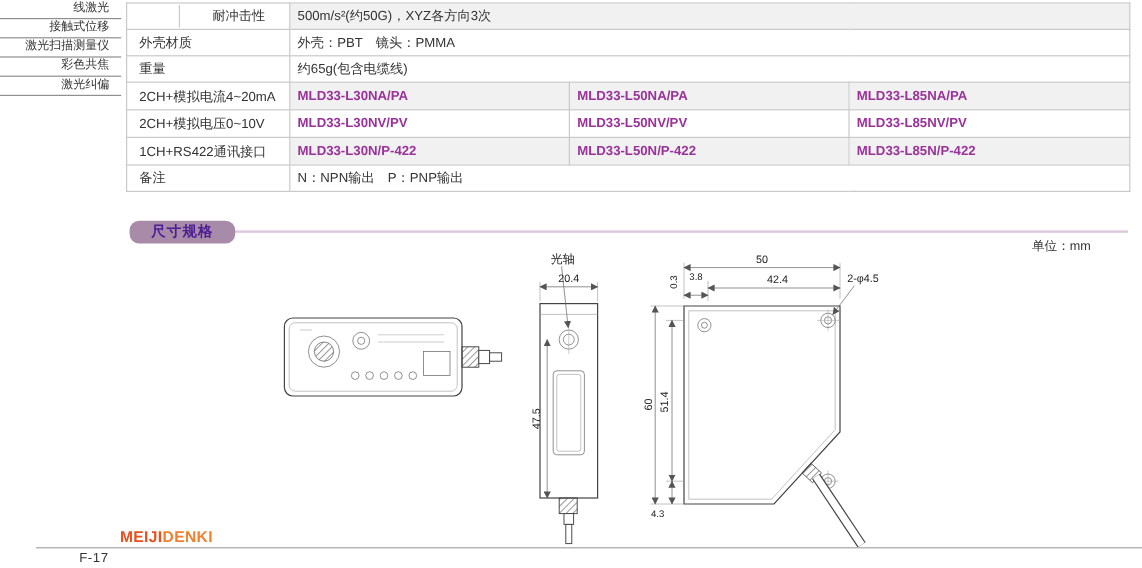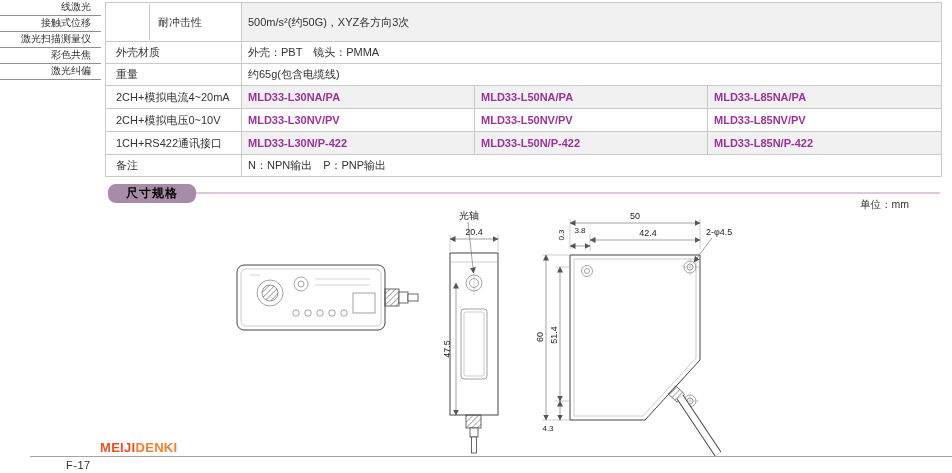--- a/index.html
+++ b/index.html
@@ -18,25 +18,25 @@
     position:absolute;left:105px;top:2px;width:836px;border-collapse:collapse;
     table-layout:fixed;font-size:11px;color:#333;
   }
   table.spec td{border:1px solid #c9c9c9;padding:1px 6px;height:19px;overflow:hidden;white-space:nowrap}
   table.spec td.lbl{text-align:left;padding-left:10px;background:#fff}
   table.spec td.val{}
   tr.r-g td.val{background:#f1f1f1}
   tr.rm td{height:20px}
   td.model{color:#993399;font-weight:bold}
   td.sub{padding:0}
-  .subline{border-left:1px solid #c9c9c9;margin-left:33px;padding-left:8px;height:36px;display:flex;align-items:center}
+  .subline{border-left:1px solid #c9c9c9;margin-left:33px;padding-left:27px;height:19px;display:flex;align-items:center}
   
   .section-pill{
     position:absolute;left:108px;top:184px;width:88px;height:19px;background:#a88ba8;
-    color:#000000;font-size:12px;font-weight:bold;text-align:center;line-height:19px;
+    color:#4c1d95;font-size:12px;font-weight:bold;text-align:center;line-height:19px;
     border-radius:8px;letter-spacing:1px;z-index:2;
   }
   .section-line{position:absolute;left:194px;top:192px;width:746px;height:2px;background:#ddc7dd}
   .unit{position:absolute;left:860px;top:198px;width:80px;font-size:10.5px;color:#333}
   
   svg.drawing{position:absolute;left:100px;top:205px;width:850px;height:255px}
   svg text{font-family:"Liberation Sans","DejaVu Sans",sans-serif;fill:#222}
   .dt{font-size:9px}
   .dts{font-size:8px}
   .ol{stroke:#444;stroke-width:1;fill:#fff}

